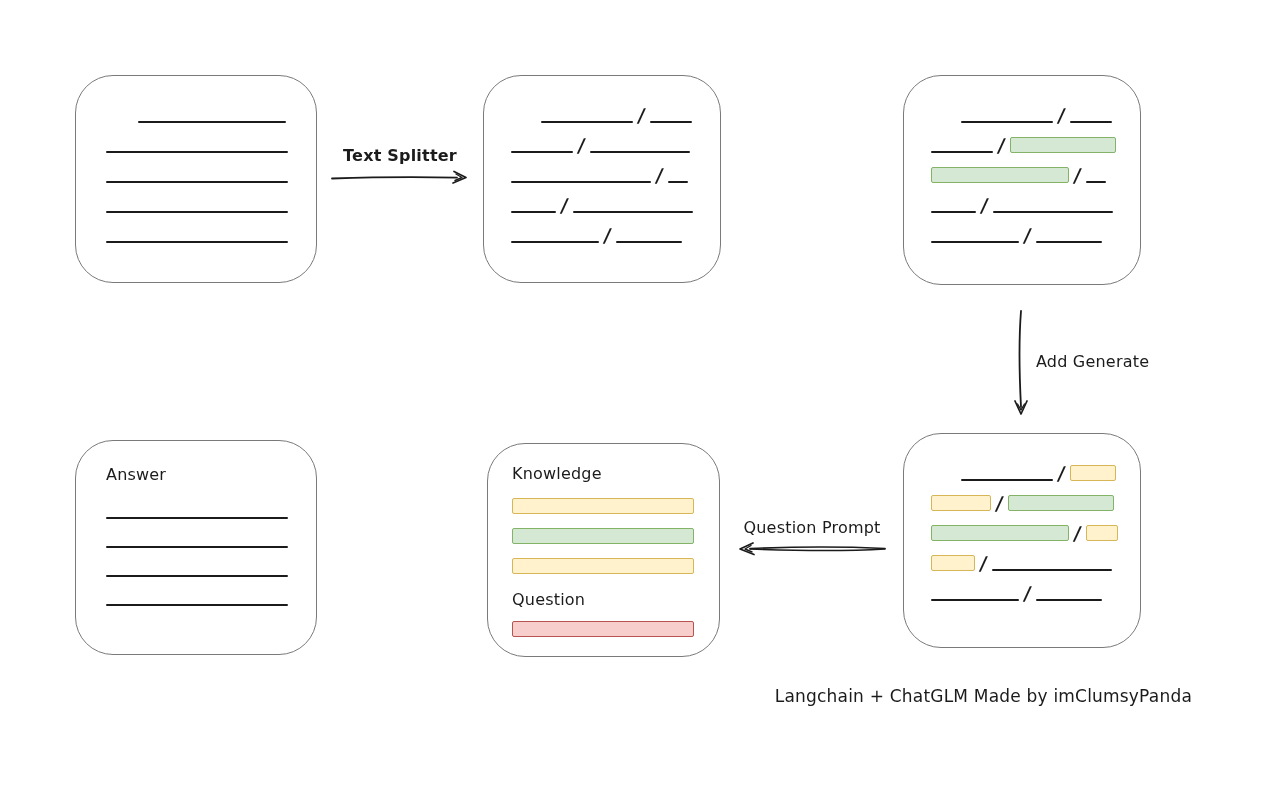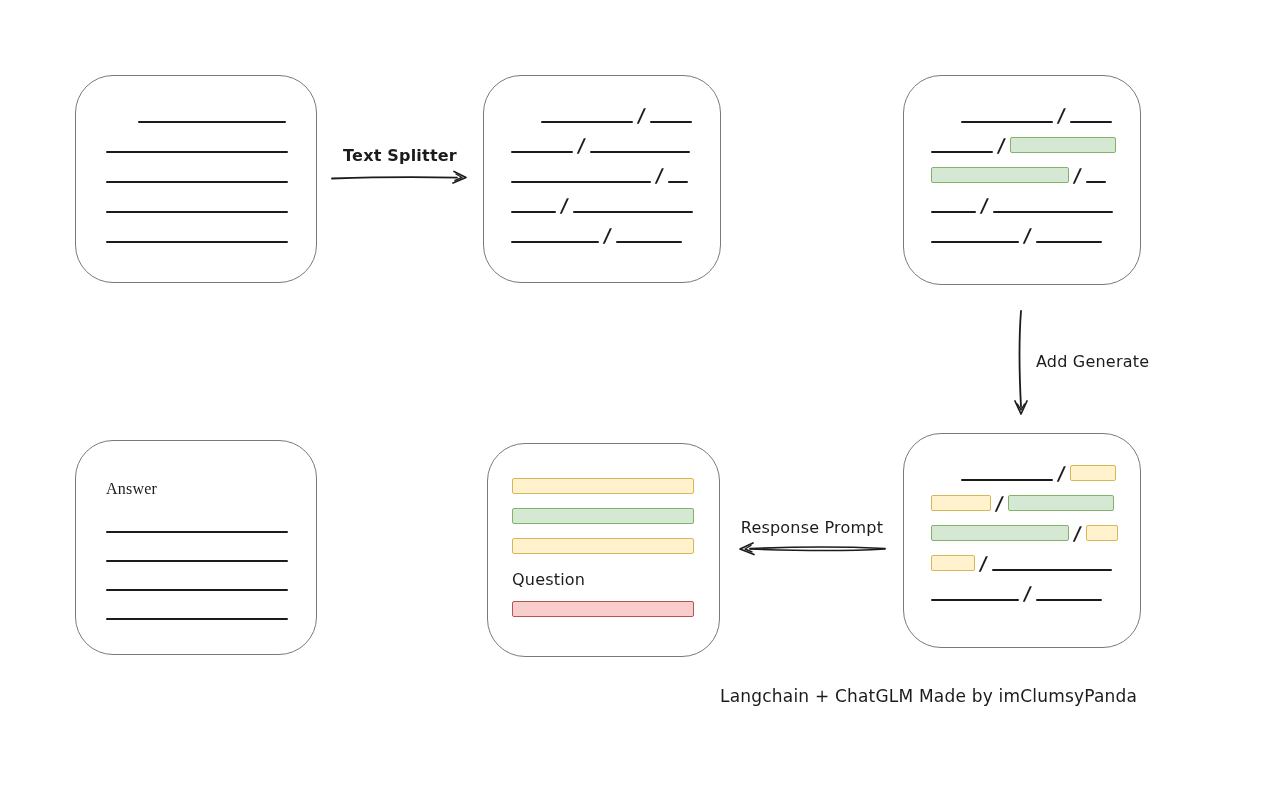--- a/index.html
+++ b/index.html
@@ -29,35 +29,35 @@
   .seg-chunk{display:inline-block;height:14px;border-radius:2px;box-sizing:content-box;}
   .seg-chunk.green,.bar.green{background:var(--green-fill);border:1.6px solid var(--green-border);}
   .seg-chunk.yellow,.bar.yellow{background:var(--yellow-fill);border:1.6px solid var(--yellow-border);}
   .bar.red{background:var(--red-fill);border:1.6px solid var(--red-border);}
 
   .heading{font-size:16px;line-height:20px;letter-spacing:.2px;}
   #box-prompt{padding:20px 0 0 24px;box-sizing:border-box;}
   #box-prompt .bar{width:180px;height:14px;border-radius:2px;margin-top:14px;}
   #box-prompt .question-heading{margin-top:16px;}
   #box-prompt .bar.red{margin-top:11px;}
-  #box-answer{padding:38px 0 0 30px;box-sizing:border-box;font-family:Liberation Serif, serif;}
+  #box-answer{padding:24px 0 0 30px;box-sizing:border-box;}
   #box-answer .rows{padding:16px 0 0 0;}
   #box-answer .row{margin-bottom:11px;}
 
   .edge{position:absolute;}
   .edge-label{font-size:16px;line-height:20px;text-align:center;white-space:nowrap;letter-spacing:.2px;}
   .edge svg{display:block;}
   #edge-text-splitter{left:330px;top:146px;width:140px;font-weight:bold;}
   #edge-vector-search{left:744px;top:148px;width:142px;}
   #edge-generate-prompt{left:737px;top:518px;width:150px;}
   #edge-llm-response{left:322px;top:524px;width:138px;}
   #edge-add-context-arrow{left:1011px;top:308px;}
   #edge-add-context-label{position:absolute;left:1036px;top:351px;font-size:16px;line-height:22px;white-space:nowrap;letter-spacing:.2px;}
 
-  .caption{position:absolute;left:720px;top:686px;width:440px;text-align:left;font-size:17px;letter-spacing:.2px;}
+  .caption{position:absolute;left:752px;top:686px;width:440px;text-align:right;font-size:17px;letter-spacing:.2px;}
   svg path{stroke:var(--stroke);fill:none;stroke-linecap:round;stroke-linejoin:round;}
 </style>
 </head>
 <body>
 
 <div class="canvas">
 
   <div class="node" id="box-document">
     <div class="rows">
         <div class="row" style="margin-left: 32px;">
@@ -162,20 +162,21 @@
         </div>
         <div class="row">
           <span class="seg-line" style="width: 88px;"></span>
           <span class="slash">/</span>
           <span class="seg-line" style="width: 66px;"></span>
         </div>
       </div>
   </div>
 
   <div class="node" id="box-prompt">
+    <div class="heading">Knowledge</div>
     <div>
         <div class="bar yellow"></div>
         <div class="bar green"></div>
         <div class="bar yellow"></div>
       </div>
     <div class="heading question-heading">Question</div>
     <div>
         <div class="bar red"></div>
       </div>
   </div>
@@ -209,21 +210,21 @@
 
 
   <svg id="edge-add-context-arrow" class="edge" width="20" height="112" viewBox="0 0 20 112">
     <path d="M10,3 C 7.5,35 8.5,70 10,99" stroke-width="1.8"></path>
     <path d="M4,93 L10,106 L16,93" stroke-width="1.7"></path>
     <path d="M6.5,96 L10,102 L13.5,96" stroke-width="1.4"></path>
   </svg>
   <div id="edge-add-context-label">Add Generate</div>
 
   <div class="edge" id="edge-generate-prompt">
-    <div class="edge-label">Response Prompt</div>
+    <div class="edge-label">Question Prompt</div>
     <svg width="150" height="22" viewBox="0 0 150 22">
       <path d="M148,10.5 C 105,8.5 55,8.8 13,10.6" stroke-width="1.6"></path>
       <path d="M148,11 C 105,13.5 55,12.6 13,11" stroke-width="1.6"></path>
       <path d="M16,5 L3,11 L17,16.5" stroke-width="1.7"></path>
       <path d="M14,7.5 L8,11 L15,14" stroke-width="1.4"></path>
     </svg>
   </div>
 
 
   <div class="caption">Langchain + ChatGLM Made by imClumsyPanda</div>

